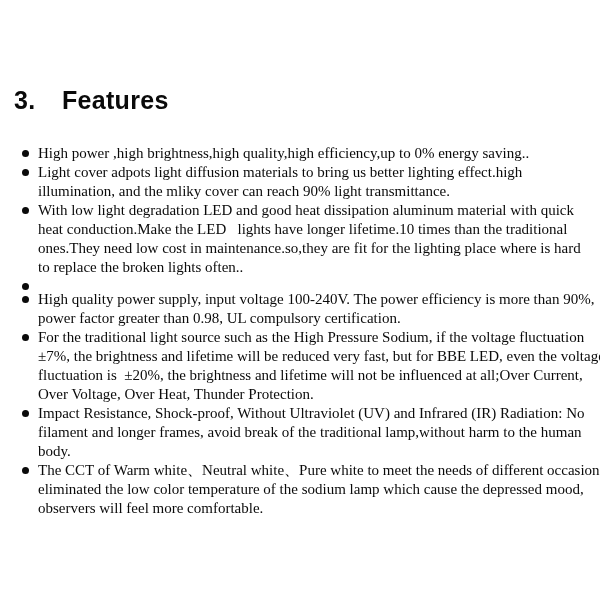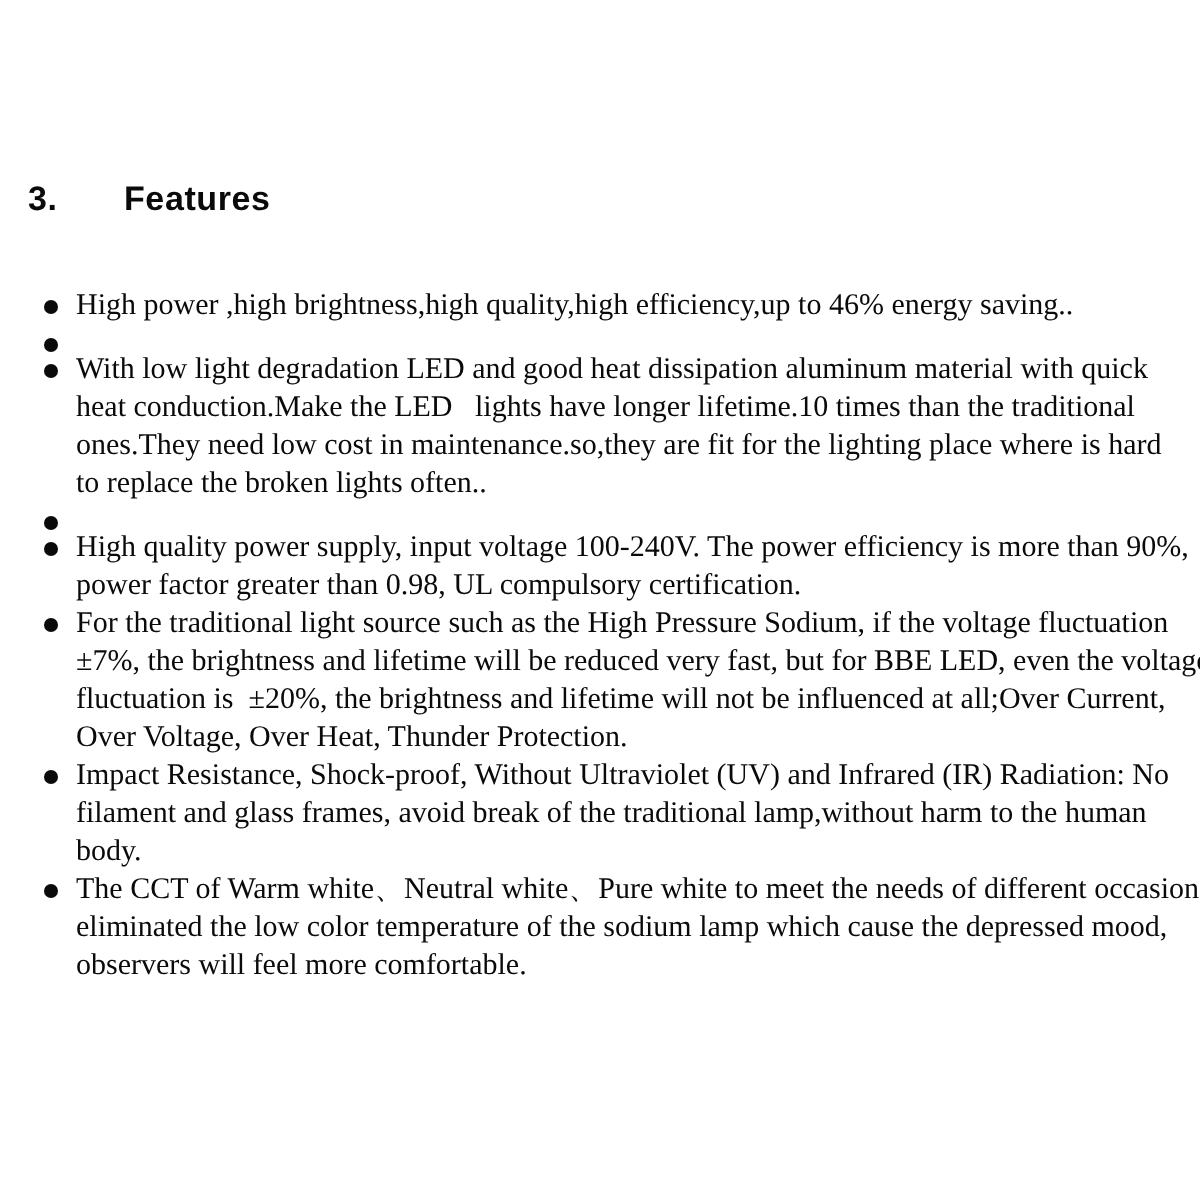--- a/index.html
+++ b/index.html
@@ -15,21 +15,21 @@
     overflow: hidden;
     color: #000000;
   }
   .heading {
     position: absolute;
     left: 14px;
     top: 84px;
     margin: 0;
     font-family: "Liberation Sans", "DejaVu Sans", sans-serif;
     font-weight: bold;
-    font-size: 17px;
+    font-size: 25px;
     line-height: 32px;
     color: #0a0a0a;
     letter-spacing: 0.3px;
   }
   .heading .num {
     display: inline-block;
     width: 48px;
   }
   ul.features {
     position: absolute;
@@ -64,24 +64,26 @@
 
 <div class="page">
 
   <h1 class="heading">
     <span class="num">3.</span><span>Features</span>
   </h1>
 
   <ul class="features">
     <li>
       <span class="bullet"></span>
-      <span class="txt">High power ,high brightness,high quality,high efficiency,up to 46% energy saving..</span>
+      <span class="txt">High power ,high brightness,high quality,high efficiency,up to 0% energy saving..</span>
     </li>
     <li>
       <span class="bullet"></span>
+      <span class="txt">Light cover adpots light diffusion materials to bring us better lighting effect.high
+illumination, and the mliky cover can reach 90% light transmittance.</span>
     </li>
     <li>
       <span class="bullet"></span>
       <span class="txt">With low light degradation LED and good heat dissipation aluminum material with quick
 heat conduction.Make the LED   lights have longer lifetime.10 times than the traditional
 ones.They need low cost in maintenance.so,they are fit for the lighting place where is hard
 to replace the broken lights often..</span>
     </li>
     <li>
       <span class="bullet"></span>
@@ -94,21 +96,21 @@
     <li>
       <span class="bullet"></span>
       <span class="txt">For the traditional light source such as the High Pressure Sodium, if the voltage fluctuation
 ±7%, the brightness and lifetime will be reduced very fast, but for BBE LED, even the voltage
 fluctuation is  ±20%, the brightness and lifetime will not be influenced at all;Over Current,
 Over Voltage, Over Heat, Thunder Protection.</span>
     </li>
     <li>
       <span class="bullet"></span>
       <span class="txt">Impact Resistance, Shock-proof, Without Ultraviolet (UV) and Infrared (IR) Radiation: No
-filament and glass frames, avoid break of the traditional lamp,without harm to the human
+filament and longer frames, avoid break of the traditional lamp,without harm to the human
 body.</span>
     </li>
     <li>
       <span class="bullet"></span>
       <span class="txt">The CCT of Warm white、Neutral white、Pure white to meet the needs of different occasions,
 eliminated the low color temperature of the sodium lamp which cause the depressed mood,
 observers will feel more comfortable.</span>
     </li>
   </ul>
 

